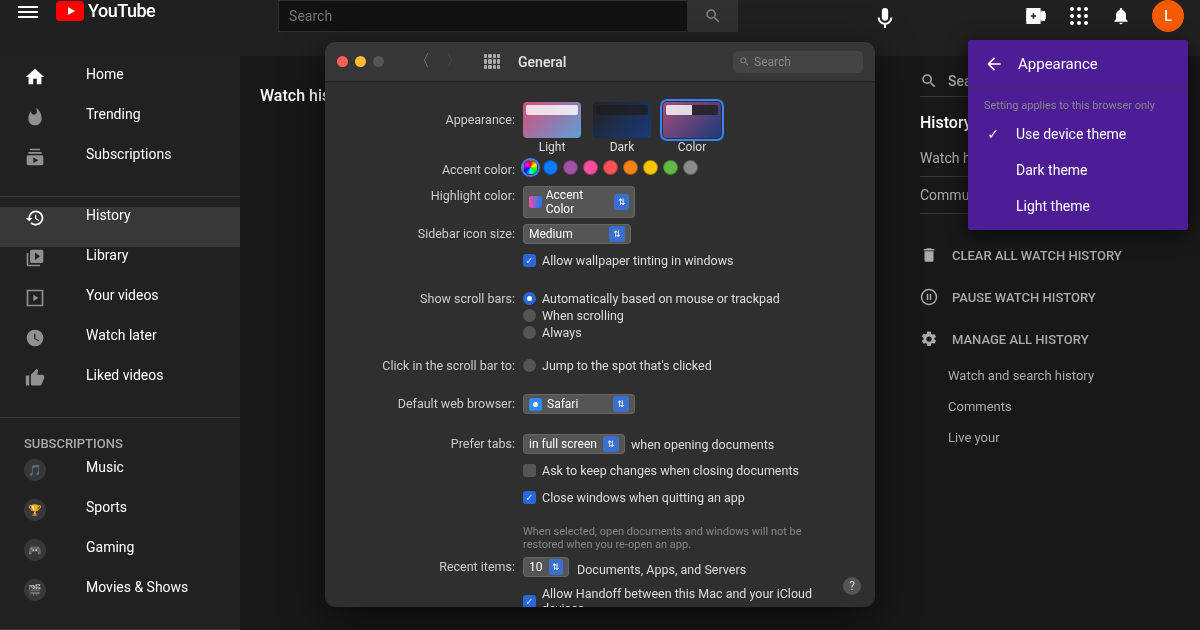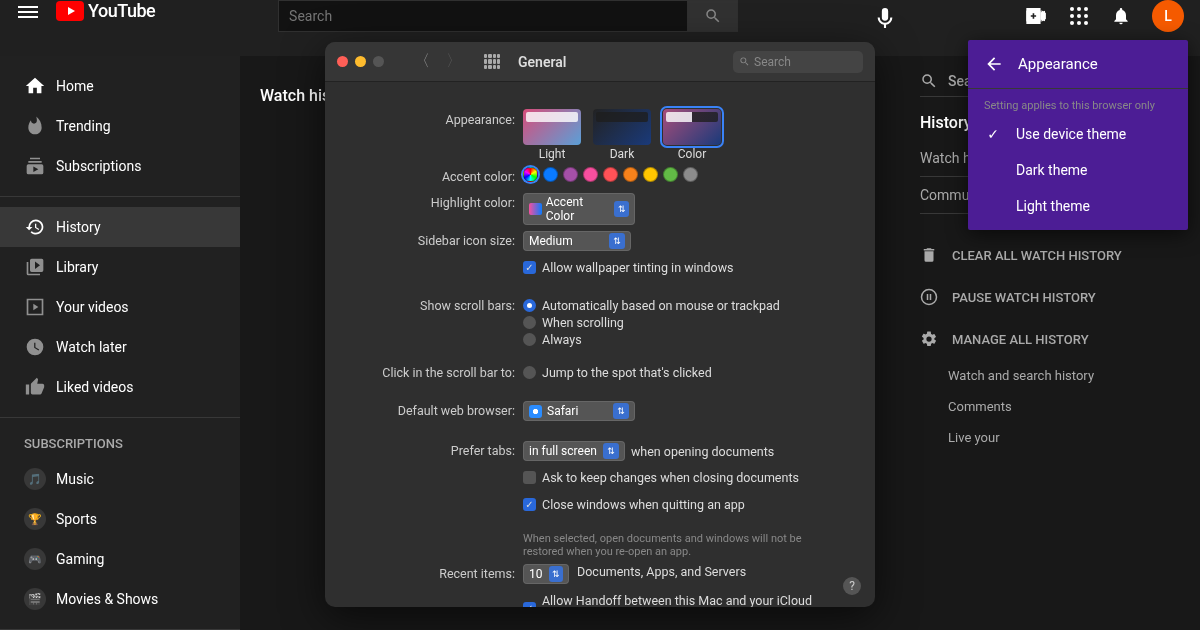--- a/index.html
+++ b/index.html
@@ -16,21 +16,21 @@
 .yt-search-wrap { display:flex; margin-left: auto; margin-right: auto; width: 460px; }
 .yt-search { flex:1; background: #121212; border: 1px solid #303030; height: 32px; padding: 0 10px; color: #888; font-size: 14px; outline:none;}
 .yt-search-btn { width: 50px; background: #313131; border: 1px solid #303030; border-left:none; display:flex; align-items:center; justify-content:center;}
 .yt-mic { width: 36px; height: 36px; border-radius: 50%; display:flex; align-items:center; justify-content:center; margin-left: 6px;}
 .yt-right { display:flex; align-items:center; gap: 20px; margin-left: auto;}
 .yt-right-icon { width: 22px; height: 22px; display:flex; align-items:center; justify-content:center; cursor:pointer;}
 .yt-avatar { width: 32px; height: 32px; border-radius: 50%; background: #f55a00; display:flex; align-items:center; justify-content:center; font-size:14px; color:#fff; font-weight:500;}
 
 
 .yt-sidebar { position:absolute; top:56px; left:0; width:240px; height: 574px; background:#212121; overflow-y:auto; padding: 10px 0;}
-.yt-sb-item { display:flex; align-items:center; height: 40px; padding: 0 24px; gap: 10px; cursor:pointer; font-size:14px;}
+.yt-sb-item { display:flex; align-items:flex-start; height: 40px; padding: 0 24px; gap: 40px; cursor:pointer; font-size:14px;}
 .yt-sb-item.active { background: #383838;}
 .yt-sb-icon { width:22px; height:22px; display:flex; align-items:center; justify-content:center; color:#909090;}
 .yt-sb-divider { height:1px; background:#383838; margin: 10px 0;}
 .yt-sb-head { font-size:13px; color:#aaa; padding: 8px 24px; text-transform: uppercase; font-weight:500;}
 .yt-sb-dot { width:22px; height:22px; border-radius:50%; background:#383838; display:flex; align-items:center; justify-content:center; font-size:11px;}
 
 
 .yt-main-title { position:absolute; left: 260px; top: 86px; font-size:16px; font-weight:500; color:#fff;}
 
 
@@ -58,21 +58,21 @@
 .mac-arrow { color:#888; cursor:pointer;}
 .mac-grid { margin-left: 14px; width:16px; height:16px; display:grid; grid-template-columns:repeat(4,1fr); grid-template-rows:repeat(3,1fr); gap:1px;}
 .mac-grid span { background:#aaa; border-radius:1px;}
 .mac-title { margin-left: 10px; font-weight:600; font-size: 14px;}
 .mac-search { margin-left:auto; background:#444; border-radius: 5px; width: 130px; height: 22px; display:flex; align-items:center; padding: 0 6px; gap:4px; font-size:12px; color:#888;}
 .mac-body { padding: 20px 20px 10px; font-size: 12.5px; }
 .mac-row { display:flex; align-items:flex-start; margin-bottom: 6px;}
 .mac-label { width: 178px; text-align:right; padding-right: 8px; line-height: 20px; color:#ccc;}
 .mac-val { flex:1;}
 .mac-thumbs { display:flex; gap: 12px;}
-.mac-thumb { width: 58px; text-align:center; font-size:12px; cursor:pointer;margin-top:7px;}
+.mac-thumb { width: 58px; text-align:center; font-size:12px; cursor:pointer;}
 .mac-thumb-img { width:58px; height:36px; border-radius:4px; margin-bottom:2px; position:relative; overflow:hidden;}
 .mac-thumb.sel .mac-thumb-img { outline: 2px solid #3a82f7; outline-offset: 1px;}
 .mac-colors { display:flex; gap:5px; align-items:center;}
 .mac-color { width:15px; height:15px; border-radius:50%; cursor:pointer; border: 1px solid rgba(0,0,0,0.3);}
 .mac-multi { background: conic-gradient(red,yellow,lime,cyan,blue,magenta,red);}
 .mac-select { background:#555; border:none; border-radius:4px; padding: 2px 6px; font-size:12px; color:#fff; display:inline-flex; align-items:center; gap:4px; box-shadow: inset 0 0 0 1px rgba(255,255,255,0.1);}
 .mac-select-end { background:#3a6fcf; width:16px; height:16px; border-radius:3px; display:inline-flex; align-items:center; justify-content:center; margin-left:2px; font-size:9px;}
 .mac-check { display:flex; align-items:center; gap:6px; margin: 3px 0;}
 .mac-checkbox { width:13px; height:13px; border-radius:3px; display:flex; align-items:center; justify-content:center; font-size:10px;}
 .mac-cb-on { background:#2968da;}
@@ -459,21 +459,21 @@
       <div class="mac-val">
         <div class="mac-check">
             <div class="mac-checkbox mac-cb-on">✓</div>
             <span>Close windows when quitting an app</span>
           </div>
         <div class="mac-note">When selected, open documents and windows will not be restored when you re-open an app.</div>
       </div>
     </div>
     <div class="mac-row" style="margin-top:6px;">
       <div class="mac-label">Recent items:</div>
-      <div class="mac-val" style="display:flex;align-items:flex-start;gap:8px;">
+      <div class="mac-val" style="display:flex;align-items:flex-end;gap:8px;">
           <div class="mac-select" style="width:46px; justify-content:space-between;">
             <span>10</span>
             <span class="mac-select-end">⇅</span>
           </div>
           <span>Documents, Apps, and Servers</span>
         </div>
     </div>
     <div class="mac-row">
       <div class="mac-label"></div>
       <div class="mac-val">

